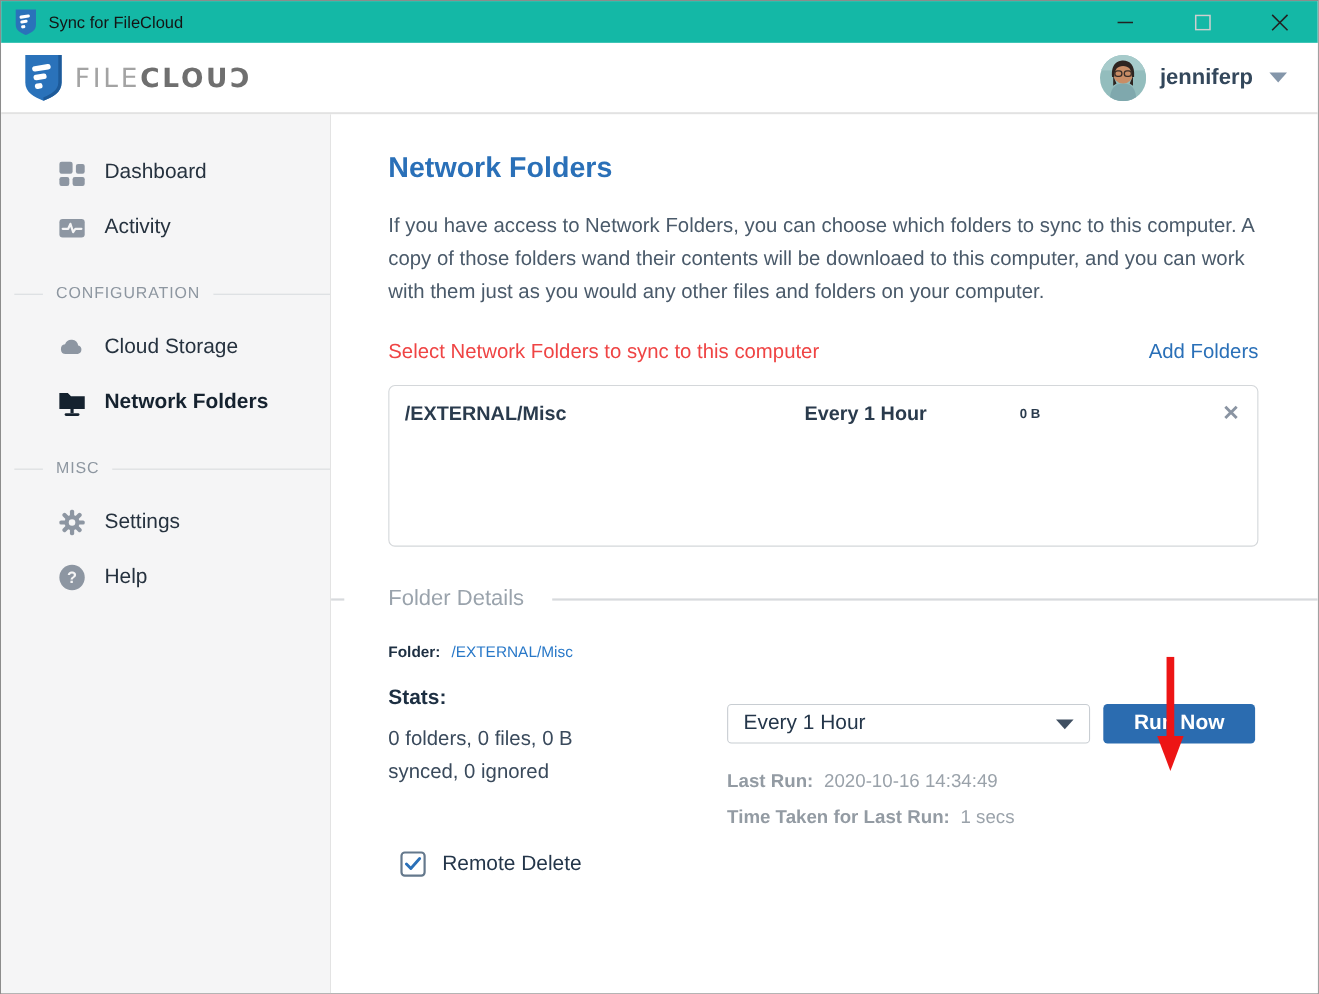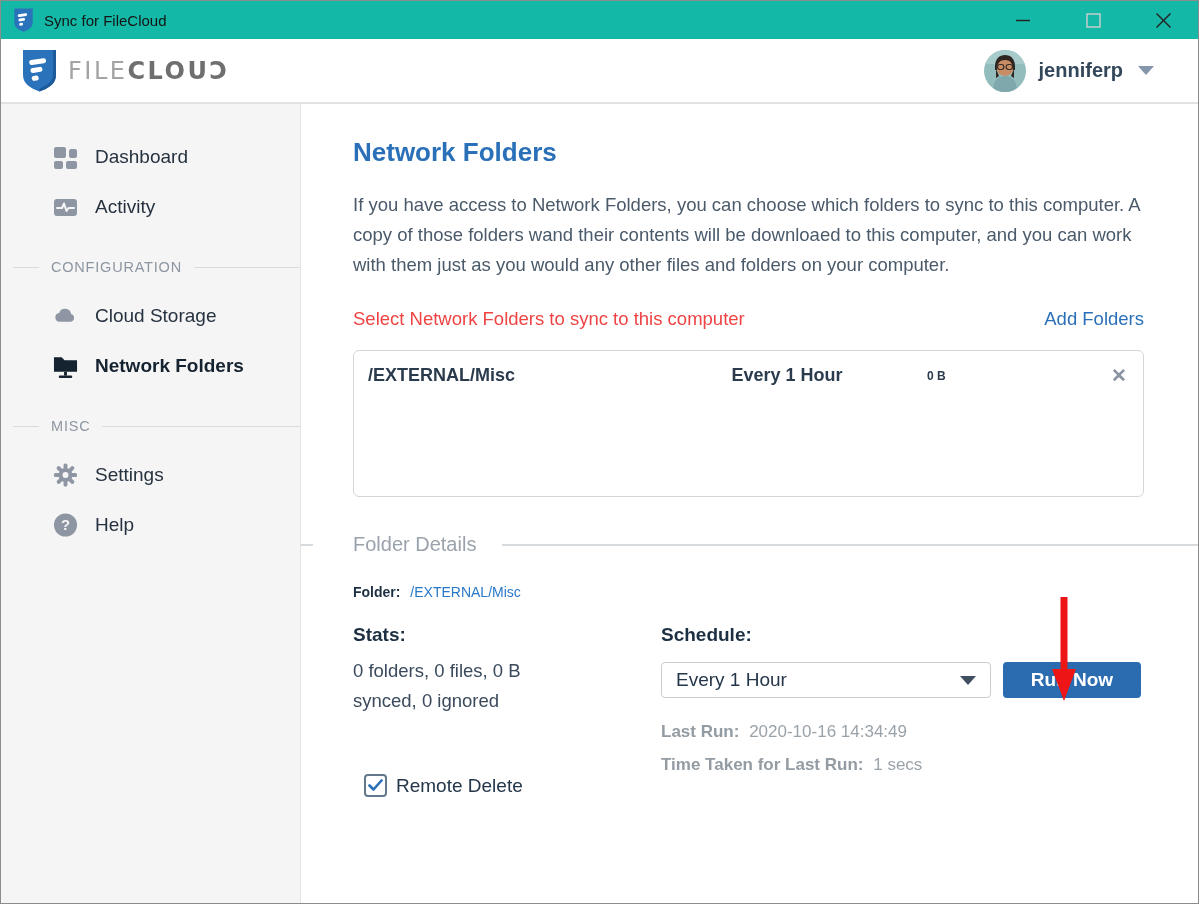--- a/index.html
+++ b/index.html
@@ -10,21 +10,21 @@
          position:relative; overflow:hidden; }
 
   
   .titlebar { height:38px; display:flex; align-items:center; padding-left:12px; background:#14b8a6; }
   .titlebar .app-icon { width:21px; height:24px; margin-right:10px; }
   .titlebar .title { font-size:15px; color:#141414; }
   .win-controls { margin-left:auto; display:flex; align-items:center; height:100%; }
   .win-btn { width:70px; height:100%; display:flex; align-items:center; justify-content:center; cursor:pointer; }
 
   
-  .header { height:65px; display:flex; padding:0 44px 0 20px;
+  .header { height:65px; display:flex; padding:0 28px 0 20px;
             border-bottom:2px solid #e2e2e2; background:#fff; }
   .logo { display:flex; align-items:center; gap:10px; }
   .logo-shield { width:37px; height:43px; }
   .logo-text { font-family:"DejaVu Sans", sans-serif; font-size:24px; letter-spacing:2.5px; }
   .logo-file { color:#a3a3a3; font-weight:400; }
   .logo-cloud { color:#6f6f6f; font-weight:700; }
   .userbox { margin-left:auto; display:flex; align-items:center; gap:13px; cursor:pointer; }
   .avatar { width:42px; height:42px; border-radius:50%; overflow:hidden; flex:0 0 auto; }
   .username { font-size:20px; font-weight:700; color:#33475b; }
   .caret-down { width:0; height:0; border-left:8px solid transparent; border-right:8px solid transparent;
@@ -68,21 +68,21 @@
   .folder-line .lbl { font-weight:700; color:#1d2f42; }
   .folder-line .val { color:#2878c8; margin-left:6px; cursor:pointer; }
 
   .cols { margin-top:24px; display:flex; }
   .col-left { width:290px; flex:0 0 auto; }
   .col-right { margin-left:18px; }
 
   .stats-label { font-size:19px; font-weight:700; color:#1d2f42; }
   .stats-text { margin-top:10px; font-size:18.5px; line-height:30px; color:#3a4a5c; }
 
-  .chk-row { margin-top:58px; display:flex; align-items:center; gap:9px; cursor:pointer;padding-left:11px; }
+  .chk-row { margin-top:58px; display:flex; align-items:center; gap:15px; cursor:pointer;padding-left:11px; }
   .checkbox { width:23px; height:23px; border:2px solid #64788c; border-radius:4px; background:#fff;
               display:flex; align-items:center; justify-content:center; }
   .chk-label { font-size:19px; color:#24364a; }
 
   .sched-label { font-size:19px; font-weight:700; color:#1d2f42; }
   .sched-row { margin-top:16px; display:flex; align-items:center; gap:12px; }
   .dropdown { width:330px; height:36px; border:1px solid #c8cdd2; border-radius:4px; background:#fff;
               display:flex; align-items:center; padding:0 14px; cursor:pointer; }
   .dropdown .dval { font-size:19px; color:#24364a; }
   .dropdown .dcaret { margin-left:auto; width:0; height:0; border-left:8px solid transparent;
@@ -284,21 +284,20 @@
             <span class="checkbox">
               <svg width="15" height="13" viewBox="0 0 15 13">
                 <polyline points="1.5,6.5 5.5,10.5 13.5,1.5" fill="none" stroke="#2a70b8" stroke-width="2.6" stroke-linecap="round" stroke-linejoin="round"></polyline>
               </svg>
             </span>
             <span class="chk-label">Remote Delete</span>
           </div>
         </div>
 
         <div class="col-right">
-          <div class="sched-label">Schedule:</div>
           <div class="sched-row">
             <div class="dropdown">
               <span class="dval">Every 1 Hour</span>
               <span class="dcaret"></span>
             </div>
             <button class="run-btn">Run Now</button>
           </div>
           <div class="meta-line">
             <span class="meta-lbl">Last Run:</span>
             <span class="meta-val">2020-10-16 14:34:49</span>

